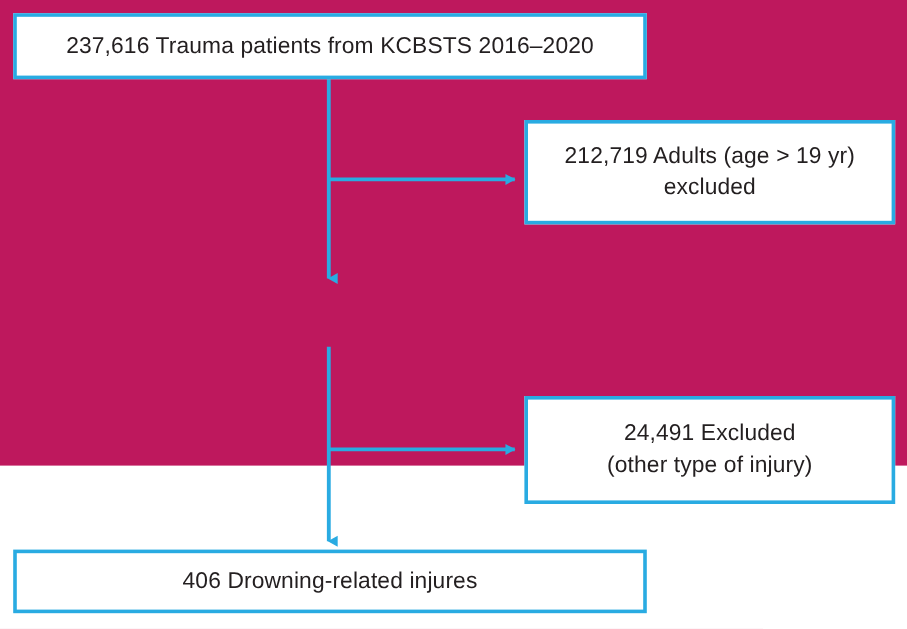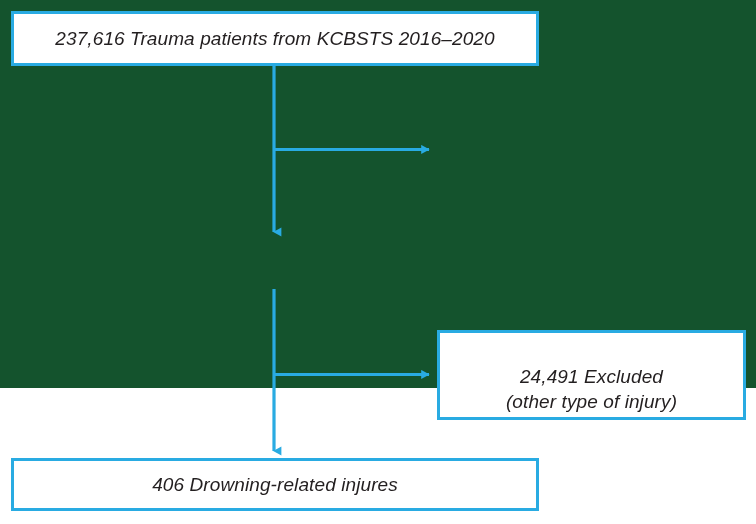--- a/index.html
+++ b/index.html
@@ -10,22 +10,21 @@
   body {
     width: 756px;
     height: 524px;
     font-family: "Liberation Sans", sans-serif;
     overflow: hidden;
   }
   #flowchart {
     position: relative;
     width: 756px;
     height: 388px;
-    background: #14532d;
-    font-style: italic;
+    background: #be185d;
   }
   .node {
     position: absolute;
     box-sizing: border-box;
     border: 3px solid var(--accent, #29abe2);
     background: #ffffff;
     display: flex;
     align-items: center;
     justify-content: center;
     text-align: center;
@@ -77,23 +76,27 @@
 
     <line x1="274" y1="289" x2="274" y2="451" stroke="#29abe2" stroke-width="3.2" marker-end="url(#arrowhead-down)"></line>
 
     <line x1="274" y1="374.5" x2="429" y2="374.5" stroke="#29abe2" stroke-width="3.2" marker-end="url(#arrowhead-right)"></line>
   </svg>
 
   <div class="node" id="node-cohort-total" style="border-color: rgb(41, 171, 226); color: rgb(35, 31, 32);">
     <span class="node-label">237,616 Trauma patients from KCBSTS 2016–2020</span>
   </div>
 
+  <div class="node" id="node-excluded-adults" style="border-color: rgb(41, 171, 226); color: rgb(35, 31, 32);">
+    <span class="node-label">212,719 Adults (age  &gt; 19 yr)
+excluded</span>
+  </div>
 
 
-  <div class="node" id="node-excluded-other" style="border-color: rgb(41, 171, 226); color: rgb(35, 31, 32); align-items: flex-end;">
+  <div class="node" id="node-excluded-other" style="border-color: rgb(41, 171, 226); color: rgb(35, 31, 32);">
     <span class="node-label">24,491 Excluded
 (other type of injury)</span>
   </div>
 
   <div class="node" id="node-final-drowning" style="border-color: rgb(41, 171, 226); color: rgb(35, 31, 32);">
     <span class="node-label">406 Drowning-related injures</span>
   </div>
 
 </div>
 

